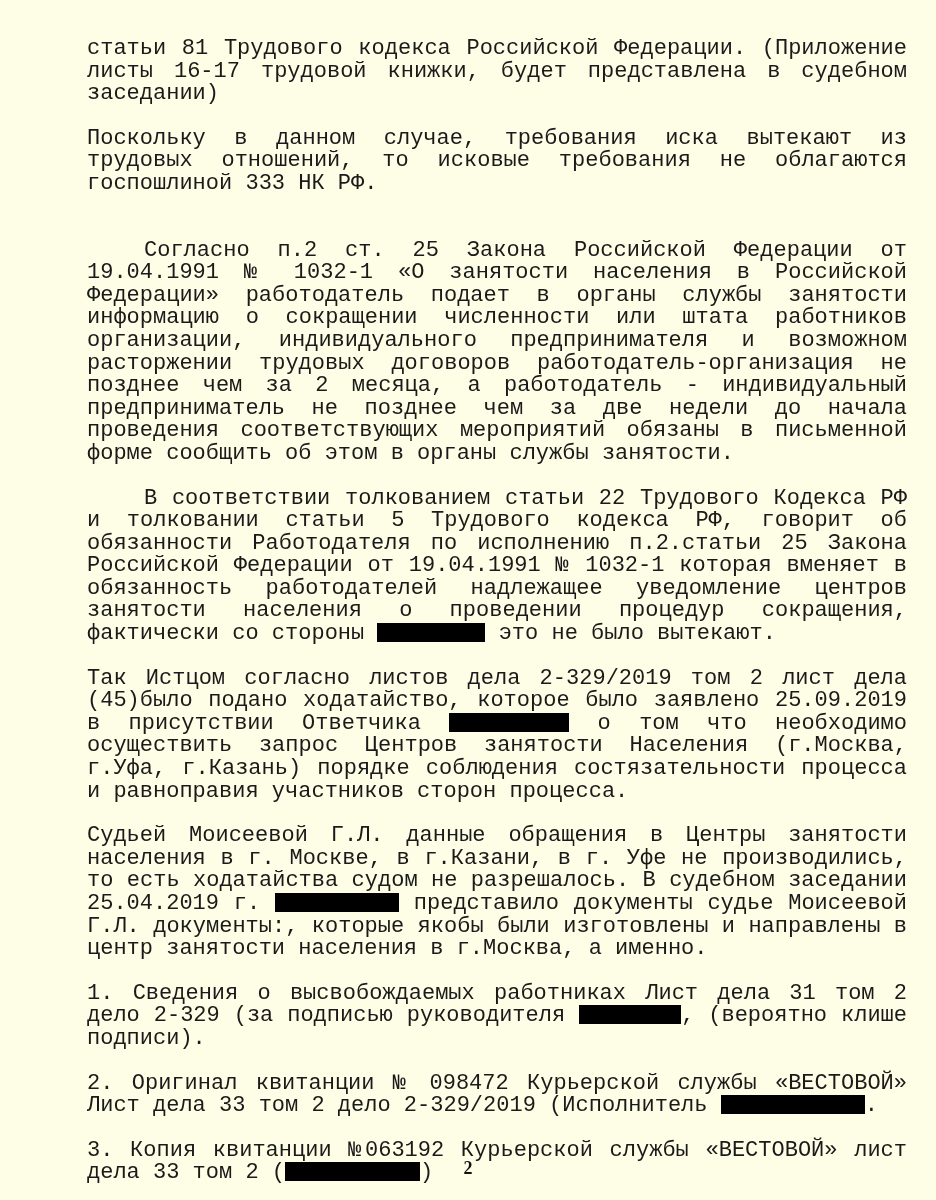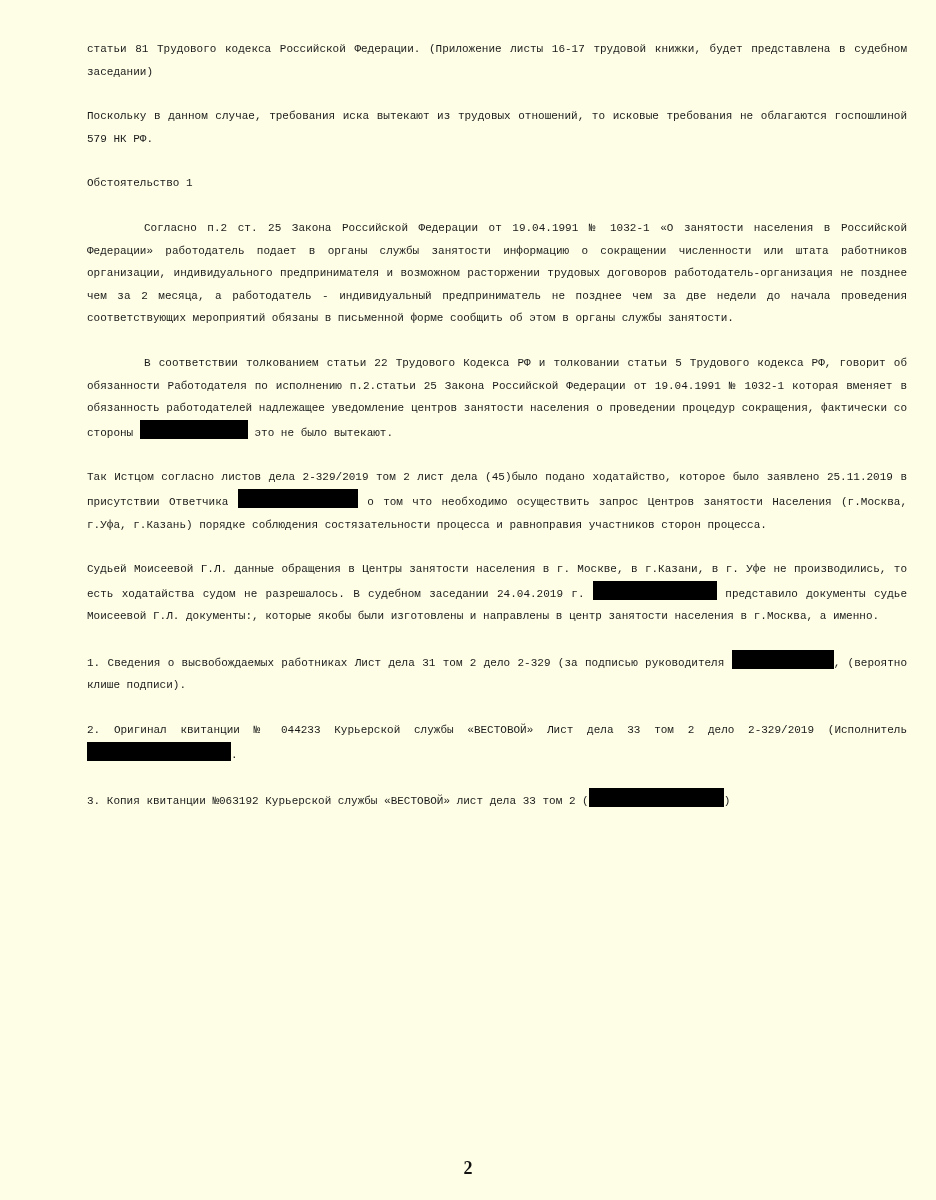--- a/index.html
+++ b/index.html
@@ -5,72 +5,71 @@
   html, body { margin: 0; padding: 0; }
   body {
     width: 936px; height: 1200px;
     background: #fefee6;
     position: relative; overflow: hidden;
     font-family: "Liberation Mono", "DejaVu Sans Mono", monospace;
     color: #1a1a1a;
   }
   .page {
     position: absolute; left: 87px; top: 38px; width: 820px;
-    font-size: 11px; line-height: 22.6px;
+    font-size: 22px; line-height: 22.6px;
   }
   .p { text-align: justify; margin: 0; }
   .p.indent { text-indent: 57px; }
   .gap { height: 22px; }
   .redact {
     display: inline-block; background: #000; height: 19px;
     vertical-align: -3px;
   }
   .pnum {
     position: absolute; top: 1158px; left: 0; width: 100%;
     text-align: center; font-family: "Liberation Serif", serif;
     font-size: 18px; font-weight: bold; color: #111;
   }
 </style>
 </head>
 <body>
 
 <div class="page">
   <p class="p">статьи 81 Трудового кодекса Российской Федерации. (Приложение листы 16-17 трудовой книжки, будет представлена в судебном заседании)</p>
   <div class="gap"></div>
-  <p class="p">Поскольку в данном случае, требования иска вытекают из трудовых отношений, то исковые требования не облагаются госпошлиной 579 НК РФ.</p>
+  <p class="p">Поскольку в данном случае, требования иска вытекают из трудовых отношений, то исковые требования не облагаются госпошлиной 333 НК РФ.</p>
   <div class="gap"></div>
-  <p class="p">Обстоятельство 1</p>
   <div class="gap"></div>
   <p class="p indent">Согласно п.2 ст. 25 Закона Российской Федерации от 19.04.1991 № 1032-1 «О занятости населения в Российской Федерации» работодатель подает в органы службы занятости информацию о сокращении численности или штата работников организации, индивидуального предпринимателя и возможном расторжении трудовых договоров работодатель-организация не позднее чем за 2 месяца, а работодатель - индивидуальный предприниматель не позднее чем за две недели до начала проведения соответствующих мероприятий обязаны в письменной форме сообщить об этом в органы службы занятости.</p>
   <div class="gap"></div>
   <p class="p indent">
     <span>В соответствии толкованием статьи 22 Трудового Кодекса РФ и толковании статьи 5 Трудового кодекса РФ, говорит об обязанности Работодателя по исполнению п.2.статьи 25 Закона Российской Федерации от 19.04.1991 № 1032-1 которая вменяет в обязанность работодателей надлежащее уведомление центров занятости населения о проведении процедур сокращения, фактически со стороны</span>
     <span class="redact" style="width:108px"></span>
     <span>это не было вытекают.</span>
   </p>
   <div class="gap"></div>
   <p class="p">
-    <span>Так Истцом согласно листов дела 2-329/2019 том 2 лист дела (45)было подано ходатайство, которое было заявлено 25.11.2019 в присутствии Ответчика</span>
+    <span>Так Истцом согласно листов дела 2-329/2019 том 2 лист дела (45)было подано ходатайство, которое было заявлено 25.09.2019 в присутствии Ответчика</span>
     <span class="redact" style="width:120px"></span>
     <span>о том что необходимо осуществить запрос Центров занятости Населения (г.Москва, г.Уфа, г.Казань) порядке соблюдения состязательности процесса и равноправия участников сторон процесса.</span>
   </p>
   <div class="gap"></div>
   <p class="p">
-    <span>Судьей Моисеевой Г.Л. данные обращения в Центры занятости населения в г. Москве, в г.Казани, в г. Уфе не производились, то есть ходатайства судом не разрешалось. В судебном заседании 24.04.2019 г.</span>
+    <span>Судьей Моисеевой Г.Л. данные обращения в Центры занятости населения в г. Москве, в г.Казани, в г. Уфе не производились, то есть ходатайства судом не разрешалось. В судебном заседании 25.04.2019 г.</span>
     <span class="redact" style="width:124px"></span>
     <span>представило документы судье Моисеевой Г.Л. документы:, которые якобы были изготовлены и направлены в центр занятости населения в г.Москва, а именно.</span>
   </p>
   <div class="gap"></div>
   <p class="p">
     <span>1. Сведения о высвобождаемых работниках Лист дела 31 том 2 дело 2-329 (за подписью руководителя</span>
     <span class="redact" style="width:102px"></span><span>, (вероятно клише подписи).</span>
   </p>
   <div class="gap"></div>
   <p class="p">
-    <span>2. Оригинал квитанции № 044233 Курьерской службы «ВЕСТОВОЙ» Лист дела 33 том 2 дело 2-329/2019 (Исполнитель</span>
+    <span>2. Оригинал квитанции № 098472 Курьерской службы «ВЕСТОВОЙ» Лист дела 33 том 2 дело 2-329/2019 (Исполнитель</span>
     <span class="redact" style="width:144px"></span><span>.</span>
   </p>
   <div class="gap"></div>
   <p class="p">
     <span>3. Копия квитанции №063192 Курьерской службы «ВЕСТОВОЙ» лист дела 33 том 2 (</span><span class="redact" style="width:135px"></span><span>)</span>
   </p>
 </div>
 
 <div class="pnum">2</div>
 

